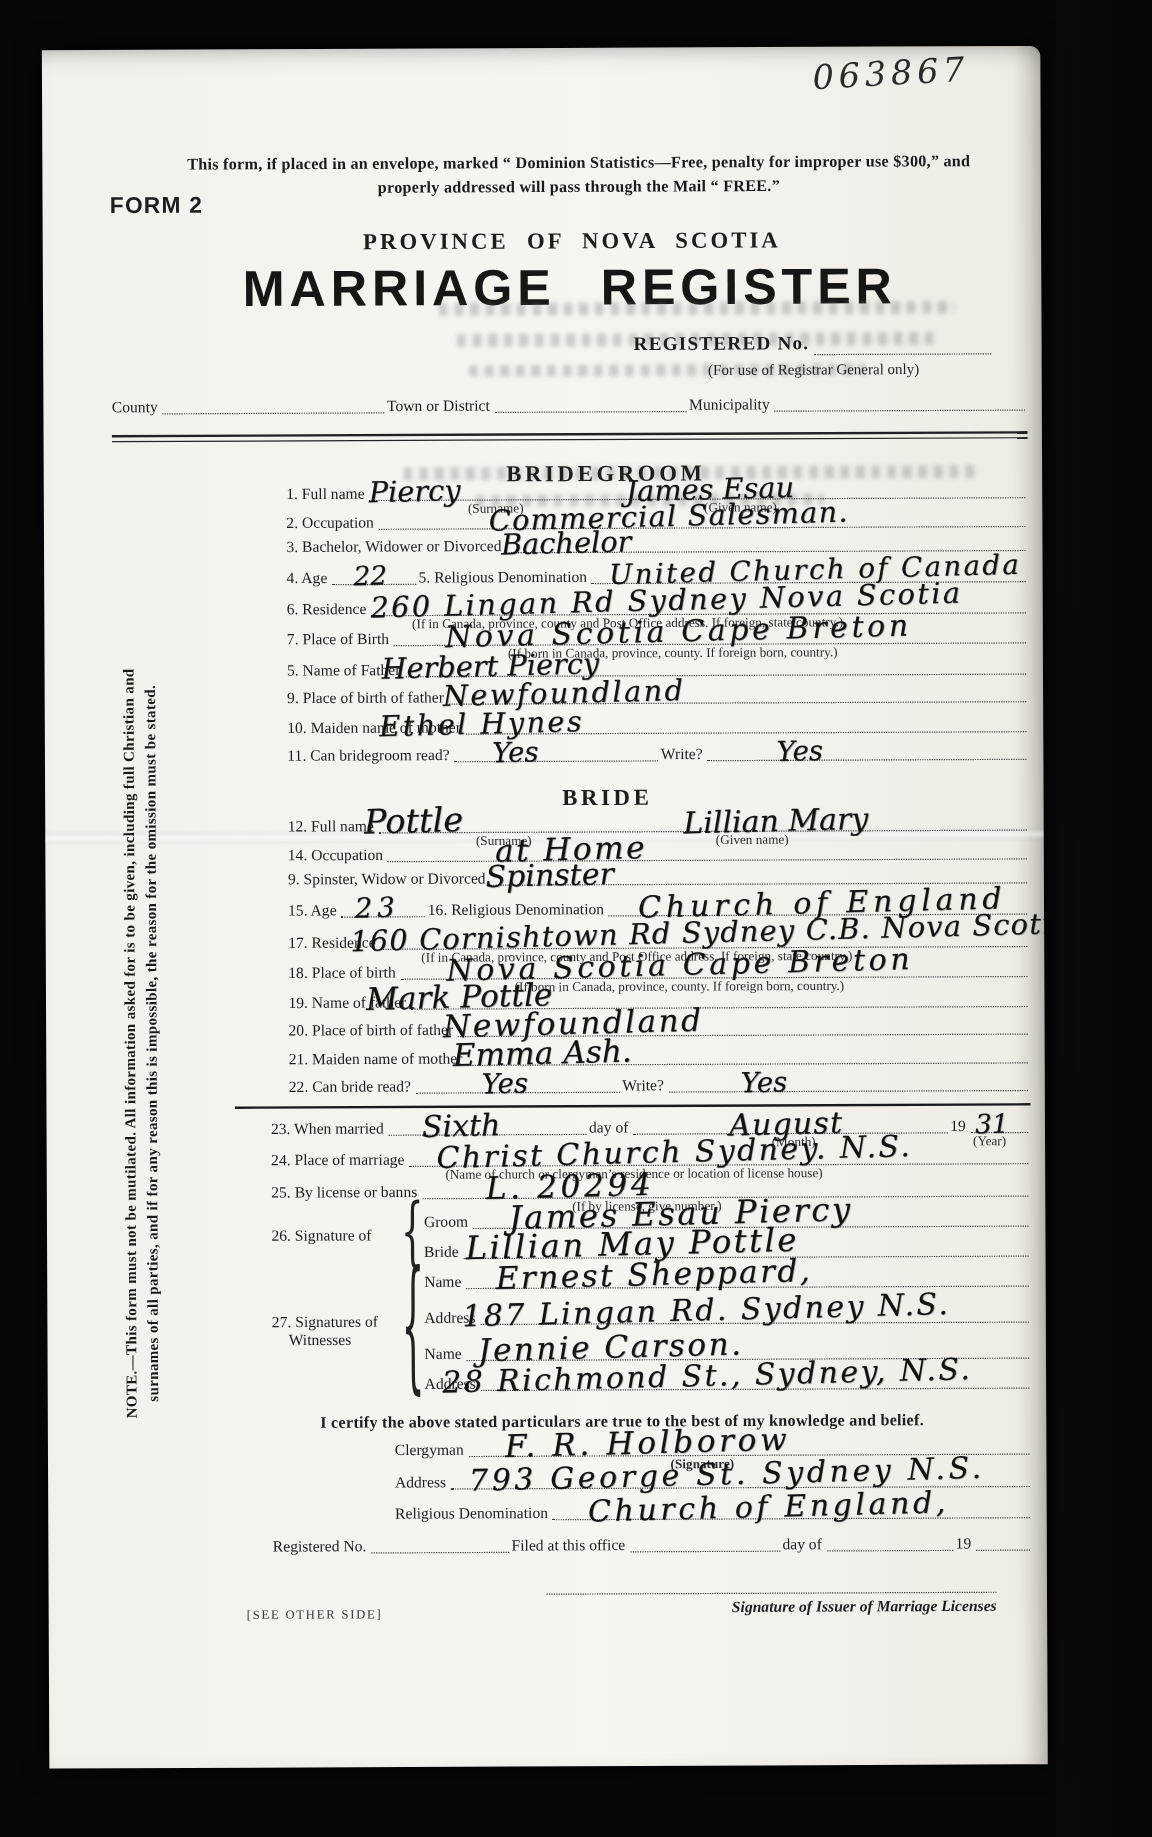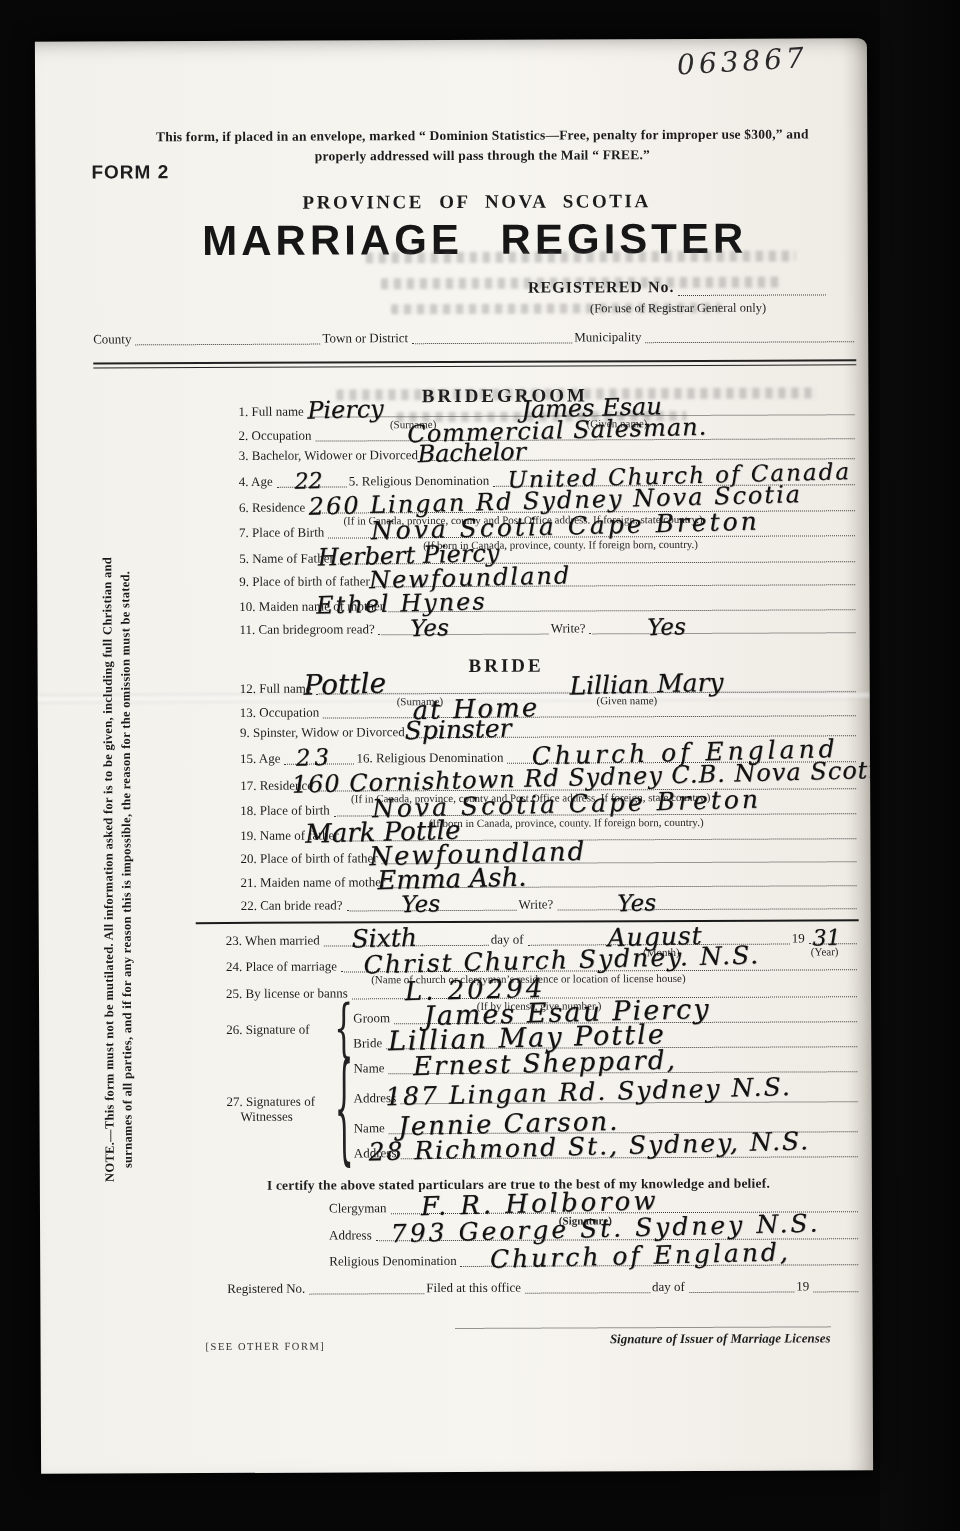--- a/index.html
+++ b/index.html
@@ -202,21 +202,21 @@
       <span class="lbl">12. Full name</span>
       <span class="fill">
         <span class="hw" style="left:-12px;font-size:28px;">Pottle</span>
         <span class="hw" style="left:47%;font-size:25px;">Lillian Mary</span>
         <span class="cap" style="left:15%;">(Surname)</span>
         <span class="cap" style="left:52%;">(Given name)</span>
       </span>
     </div>
 
     <div class="row ind" style="height:24px;">
-      <span class="lbl">13. Occupation</span>
+      <span class="lbl">14. Occupation</span>
       <span class="fill">
         <span class="hw" style="left:90px;font-size:26px;letter-spacing:2px;">at Home</span>
       </span>
     </div>
 
     <div class="row ind" style="height:20px;">
       <span class="lbl">9. Spinster, Widow or Divorced</span>
       <span class="fill">
         <span class="hw" style="left:-4px;font-size:25px;">Spinster</span>
       </span>
@@ -401,20 +401,20 @@
       <span class="lbl">day of</span>
       <span class="fill"></span>
       <span class="lbl">19</span>
       <span class="fill fillfix" style="flex:0 0 45px;"></span>
     </div>
 
     <div class="issuerline"></div>
     <div class="issuercap">Signature of Issuer of Marriage Licenses</div>
   </div>
 
-  <div class="seeother">[SEE OTHER FORM]</div>
+  <div class="seeother">[SEE OTHER SIDE]</div>
 
   <div class="sidenote">
     <div>NOTE.—This form must not be mutilated.  All information asked for is to be given, including full Christian and</div>
     <div>surnames of all parties, and if for any reason this is impossible, the reason for the omission must be stated.</div>
   </div>
 
 </div>
 
 </body></html>

